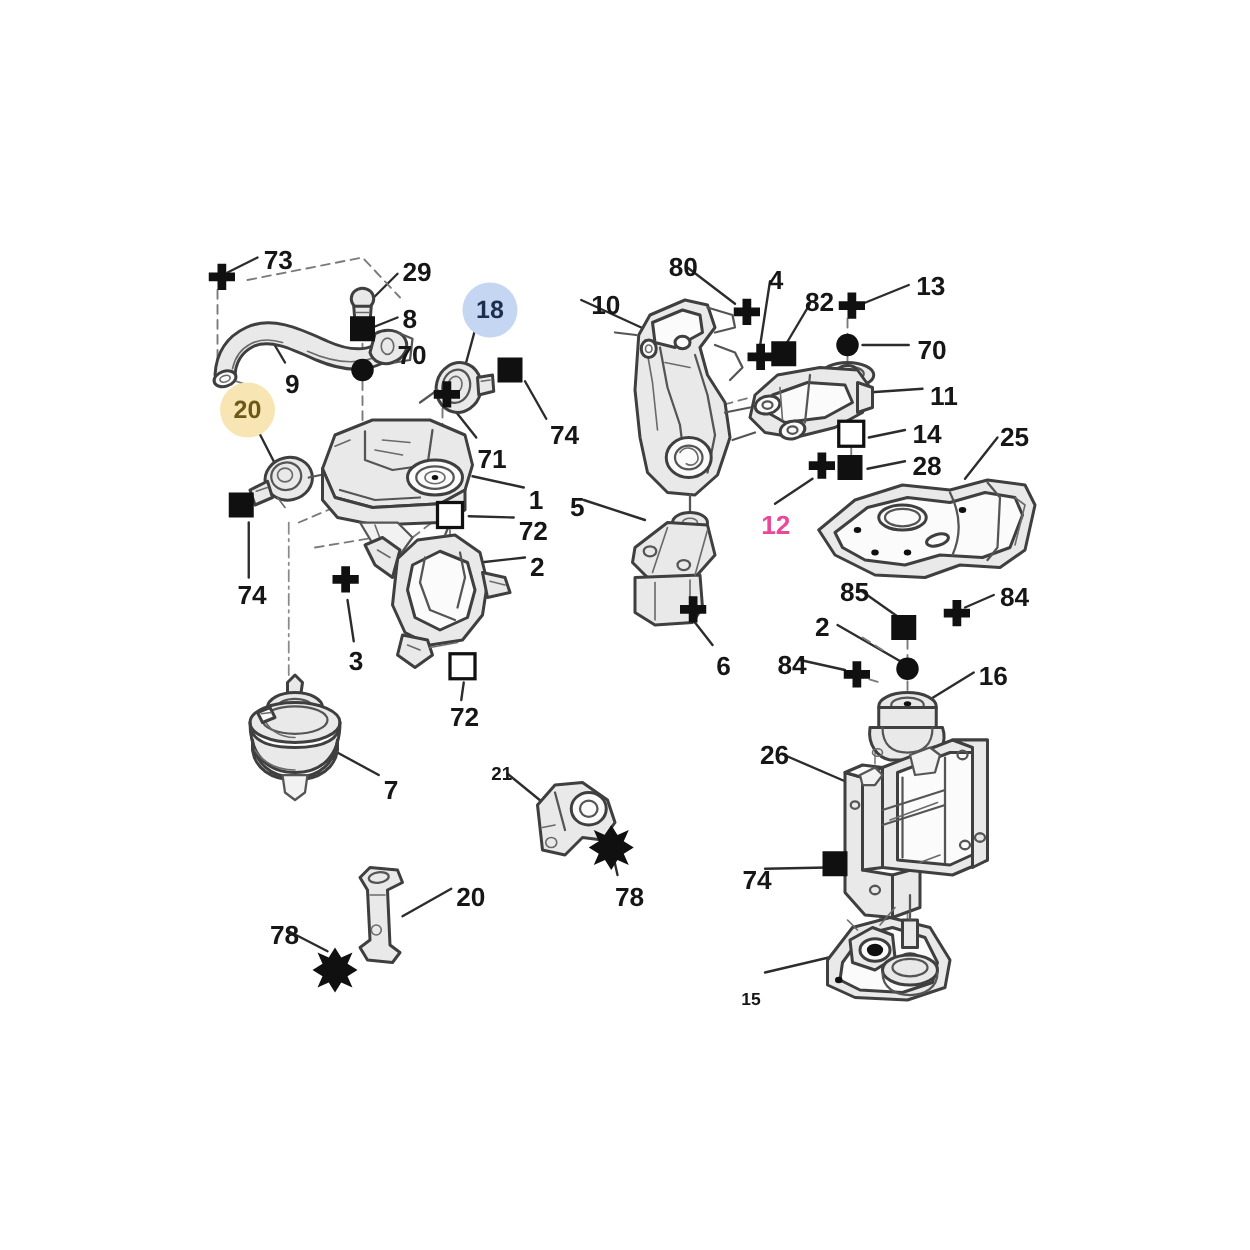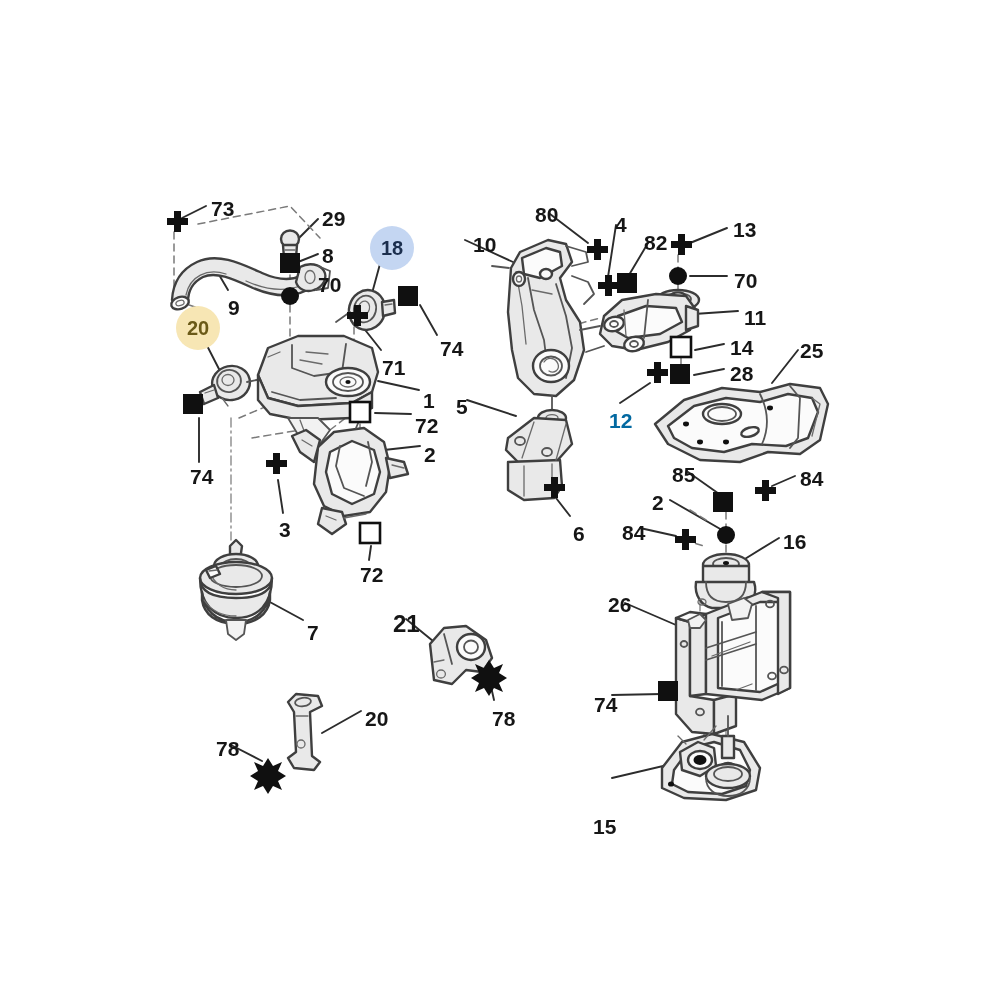--- a/index.html
+++ b/index.html
@@ -441,45 +441,45 @@
       <div class="lbl" style="left: 228px; top: 297px; font-size: 21px; color: rgb(22, 22, 22);">9</div>
       <div class="lbl" style="left: 440px; top: 338px; font-size: 21px; color: rgb(22, 22, 22);">74</div>
       <div class="lbl" style="left: 382px; top: 357px; font-size: 21px; color: rgb(22, 22, 22);">71</div>
       <div class="lbl" style="left: 423px; top: 390px; font-size: 21px; color: rgb(22, 22, 22);">1</div>
       <div class="lbl" style="left: 415px; top: 415px; font-size: 21px; color: rgb(22, 22, 22);">72</div>
       <div class="lbl" style="left: 424px; top: 444px; font-size: 21px; color: rgb(22, 22, 22);">2</div>
       <div class="lbl" style="left: 190px; top: 466px; font-size: 21px; color: rgb(22, 22, 22);">74</div>
       <div class="lbl" style="left: 279px; top: 519px; font-size: 21px; color: rgb(22, 22, 22);">3</div>
       <div class="lbl" style="left: 360px; top: 564px; font-size: 21px; color: rgb(22, 22, 22);">72</div>
       <div class="lbl" style="left: 307px; top: 622px; font-size: 21px; color: rgb(22, 22, 22);">7</div>
-      <div class="lbl" style="left: 393px; top: 612px; font-size: 24px; color: rgb(22, 22, 22); text-align: right;">21</div>
+      <div class="lbl" style="left: 393px; top: 612px; font-size: 15px; color: rgb(22, 22, 22); text-align: right;">21</div>
       <div class="lbl" style="left: 492px; top: 708px; font-size: 21px; color: rgb(22, 22, 22);">78</div>
       <div class="lbl" style="left: 365px; top: 708px; font-size: 21px; color: rgb(22, 22, 22);">20</div>
       <div class="lbl" style="left: 216px; top: 738px; font-size: 21px; color: rgb(22, 22, 22);">78</div>
       <div class="lbl" style="left: 441px; top: 234px; font-size: 21px; color: rgb(22, 22, 22); margin-left: 32px;">10</div>
       <div class="lbl" style="left: 535px; top: 204px; font-size: 21px; color: rgb(22, 22, 22);">80</div>
       <div class="lbl" style="left: 615px; top: 214px; font-size: 21px; color: rgb(22, 22, 22);">4</div>
       <div class="lbl" style="left: 644px; top: 232px; font-size: 21px; color: rgb(22, 22, 22);">82</div>
       <div class="lbl" style="left: 733px; top: 219px; font-size: 21px; color: rgb(22, 22, 22);">13</div>
       <div class="lbl" style="left: 734px; top: 270px; font-size: 21px; color: rgb(22, 22, 22);">70</div>
       <div class="lbl" style="left: 744px; top: 307px; font-size: 21px; color: rgb(22, 22, 22);">11</div>
       <div class="lbl" style="left: 730px; top: 337px; font-size: 21px; color: rgb(22, 22, 22);">14</div>
       <div class="lbl" style="left: 730px; top: 363px; font-size: 21px; color: rgb(22, 22, 22);">28</div>
       <div class="lbl" style="left: 800px; top: 340px; font-size: 21px; color: rgb(22, 22, 22);">25</div>
-      <div class="lbl" style="left: 609px; top: 410px; font-size: 21px; color: #0369a1;">12</div>
+      <div class="lbl" style="left: 609px; top: 410px; font-size: 21px; color: #ec4899;">12</div>
       <div class="lbl" style="left: 456px; top: 396px; font-size: 21px; color: rgb(22, 22, 22);">5</div>
       <div class="lbl" style="left: 573px; top: 523px; font-size: 21px; color: rgb(22, 22, 22);">6</div>
       <div class="lbl" style="left: 672px; top: 464px; font-size: 21px; color: rgb(22, 22, 22);">85</div>
       <div class="lbl" style="left: 800px; top: 468px; font-size: 21px; color: rgb(22, 22, 22);">84</div>
       <div class="lbl" style="left: 652px; top: 492px; font-size: 21px; color: rgb(22, 22, 22);">2</div>
       <div class="lbl" style="left: 622px; top: 522px; font-size: 21px; color: rgb(22, 22, 22);">84</div>
       <div class="lbl" style="left: 783px; top: 531px; font-size: 21px; color: rgb(22, 22, 22);">16</div>
       <div class="lbl" style="left: 608px; top: 594px; font-size: 21px; color: rgb(22, 22, 22);">26</div>
       <div class="lbl" style="left: 594px; top: 694px; font-size: 21px; color: rgb(22, 22, 22);">74</div>
-      <div class="lbl" style="left: 593px; top: 816px; font-size: 21px; color: rgb(22, 22, 22);">15</div>
+      <div class="lbl" style="left: 593px; top: 792px; font-size: 14px; color: rgb(22, 22, 22);">15</div>
     </div>
 
   <div id="badges-layer">
       <div class="badge" style="left: 370px; top: 226px; width: 44px; height: 44px; background: rgb(196, 214, 242); color: rgb(28, 47, 78); font-size: 20px;">18</div>
       <div class="badge" style="left: 176px; top: 306px; width: 44px; height: 44px; background: rgb(247, 230, 180); color: rgb(107, 90, 23); font-size: 20px;">20</div>
     </div>
 
 </div>
 
 </body></html>

